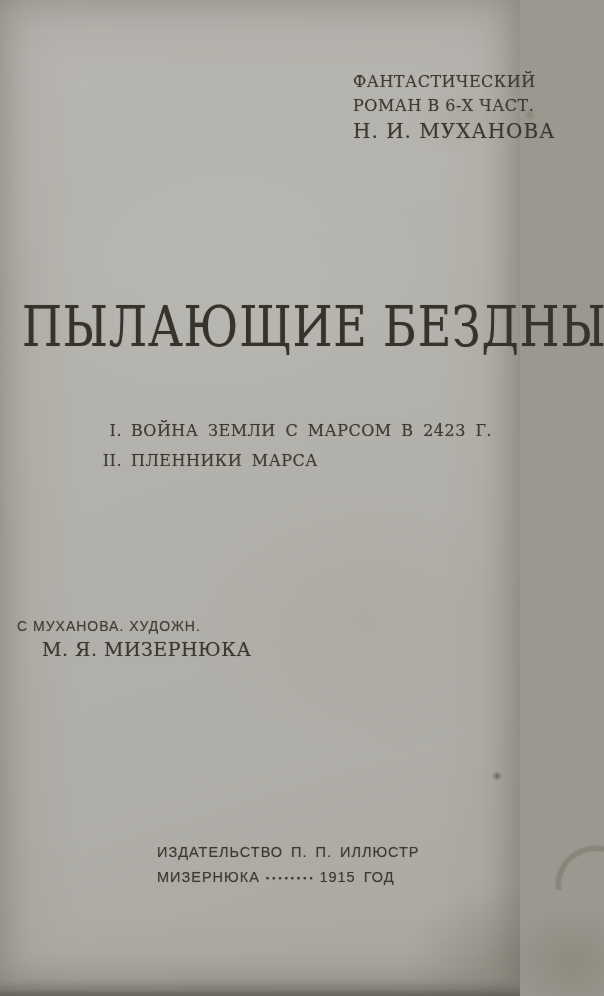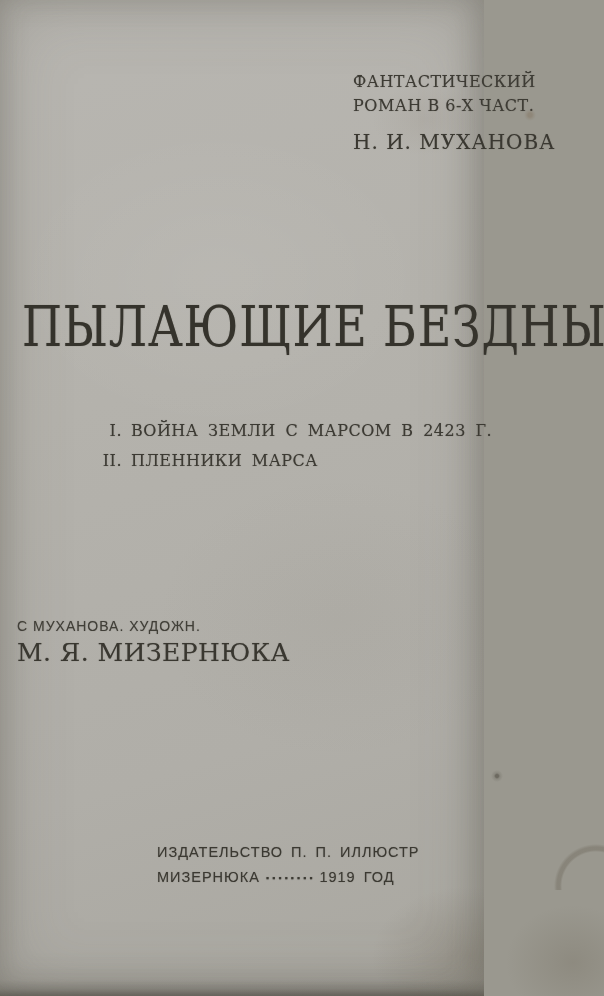--- a/index.html
+++ b/index.html
@@ -17,30 +17,31 @@
       radial-gradient(ellipse 90px 60px at 88% 12%, rgba(120,108,92,0.10), transparent 60%),
       radial-gradient(ellipse 300px 220px at 45% 28%, rgba(255,255,255,0.06), transparent 70%),
       radial-gradient(ellipse 260px 200px at 70% 62%, rgba(125,120,108,0.08), transparent 70%),
       linear-gradient(to top, rgba(52,50,43,0.50) 0px, rgba(52,50,43,0.18) 7px, rgba(52,50,43,0.0) 16px),
       linear-gradient(163deg, #b8b6b1 0%, #b4b2ac 38%, #b0aea8 72%, #a9a7a0 100%);
     box-shadow:
       inset 0 0 70px rgba(96,93,84,0.30),
       inset -10px 0 28px rgba(96,92,82,0.18),
       inset 0 -14px 30px rgba(75,72,62,0.20);
     color: #3e3c35;
+    padding-left: 36px;
   }
   .txt { text-shadow: 0 0 1px rgba(60,58,50,0.45); }
 
   .header-block {
     position: absolute; left: 353px; top: 70px;
     font-size: 16px; line-height: 24px; letter-spacing: 0.5px;
     white-space: nowrap; color: #3d3b34;
   }
   .header-block .author-line {
-    font-size: 20px; letter-spacing: 1px; margin-top: 12px; color: #3a3831;
+    font-size: 20px; letter-spacing: 1px; margin-top: 1px; color: #3a3831;
   }
 
   .book-title {
     position: absolute; left: 22px; top: 294px;
     font-size: 56px; font-weight: normal; margin: 0;
     letter-spacing: 1px; white-space: nowrap;
     color: #35332c;
     transform: scaleX(0.82); transform-origin: 0 0;
     text-shadow: 0 0 1px rgba(53,51,44,0.5);
   }
@@ -59,21 +60,21 @@
 
   .illustrator-block {
     position: absolute; left: 17px; top: 618px; white-space: nowrap;
   }
   .illustrator-caption {
     font-family: "Liberation Sans", sans-serif;
     font-size: 14px; letter-spacing: 1px; color: #413f38;
   }
   .illustrator-name {
     font-family: "DejaVu Serif", serif;
-    font-size: 25px; letter-spacing: 0.5px; margin-top: 4px; color: #393730;
+    font-size: 19px; letter-spacing: 0.5px; margin-top: 4px; color: #393730; margin-left: 25px;
   }
 
   .publisher-block {
     position: absolute; left: 157px; top: 840px;
     font-family: "Liberation Sans", sans-serif;
     font-size: 14.5px; line-height: 25px; letter-spacing: 1px;
     word-spacing: 3px; color: #3b3932; white-space: nowrap;
   }
   .dots-separator {
     font-size: 9px; letter-spacing: 3px; vertical-align: 1.5px;
@@ -122,21 +123,21 @@
     </div>
   </div>
 
   <div class="illustrator-block txt">
     <div class="illustrator-caption">С МУХАНОВА. ХУДОЖН.</div>
     <div class="illustrator-name">М. Я. МИЗЕРНЮКА</div>
   </div>
 
   <div class="publisher-block txt">
     <div>ИЗДАТЕЛЬСТВО П. П. ИЛЛЮСТР</div>
-    <div><span>МИЗЕРНЮКА</span><span class="dots-separator">▪▪▪▪▪▪▪▪</span><span>1919 ГОД</span></div>
+    <div><span>МИЗЕРНЮКА</span><span class="dots-separator">▪▪▪▪▪▪▪▪</span><span>1915 ГОД</span></div>
   </div>
 
   <div class="stain stain-dot-top"></div>
   <div class="stain stain-speck-mid"></div>
   <div class="stain stain-arc"></div>
   <div class="stain stain-blotch-bottom"></div>
 
 </div>
 
 </body></html>

